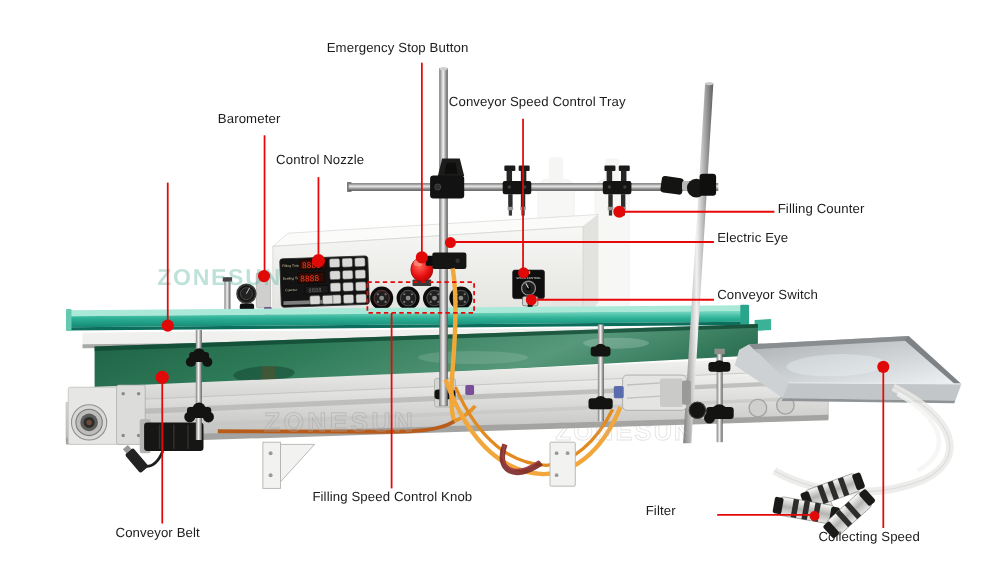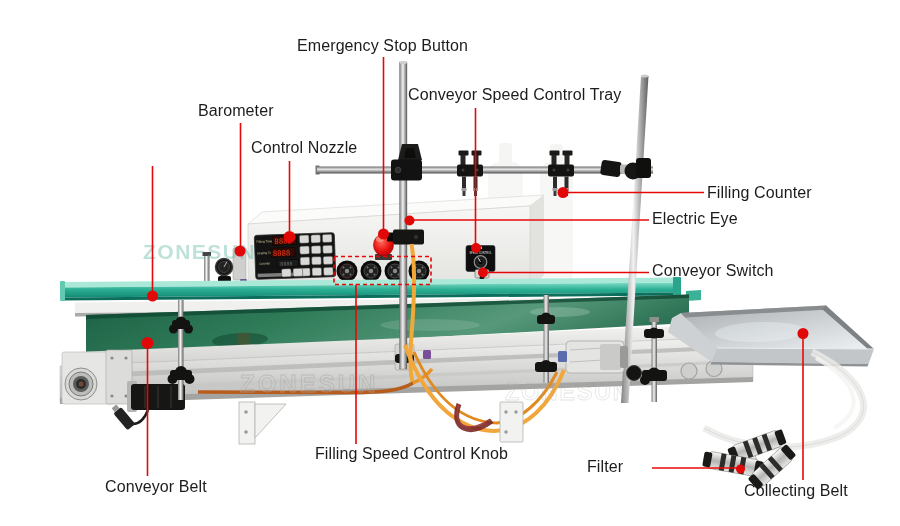--- a/index.html
+++ b/index.html
@@ -1,19 +1,19 @@
 <!DOCTYPE html>
 <html><head>
 <meta charset="utf-8">
 <style>
   html,body{margin:0;padding:0;background:#ffffff;}
   .stage{position:relative;width:900px;height:526px;background:#ffffff;overflow:hidden;
          font-family:"Liberation Sans", sans-serif;}
   .stage svg{position:absolute;left:0;top:0;}
-  .callout-label{position:absolute;font-size:16px;line-height:1.1;color:#1c1c1c;
+  .callout-label{position:absolute;font-size:12px;line-height:1.1;color:#1c1c1c;
                  white-space:nowrap;letter-spacing:0.1px;}
   .mono{font-family:"DejaVu Sans Mono", monospace;}
 </style>
 </head>
 <body>
 
 <div class="stage">
 
 <svg width="900" height="526" viewBox="0 0 900 526">
   <defs>
@@ -443,17 +443,17 @@
   </g>
 </svg>
 
   <div class="callout-label" style="left:297px;top:37px">Emergency Stop Button</div>
   <div class="callout-label" style="left:408px;top:86px">Conveyor Speed Control Tray</div>
   <div class="callout-label" style="left:198px;top:102px">Barometer</div>
   <div class="callout-label" style="left:251px;top:139px">Control Nozzle</div>
   <div class="callout-label" style="left:707px;top:184px">Filling Counter</div>
   <div class="callout-label" style="left:652px;top:210px">Electric Eye</div>
   <div class="callout-label" style="left:652px;top:262px">Conveyor Switch</div>
-  <div class="callout-label" style="left:315px;top:445px">Filling Speed Control Knob</div>
+  <div class="callout-label" style="left:284px;top:445px">Filling Speed Control Knob</div>
   <div class="callout-label" style="left:105px;top:478px">Conveyor Belt</div>
   <div class="callout-label" style="left:587px;top:458px">Filter</div>
-  <div class="callout-label" style="left:744px;top:482px">Collecting Belt</div>
+  <div class="callout-label" style="left:744px;top:482px">Collecting Speed</div>
 </div>
 
 </body></html>

